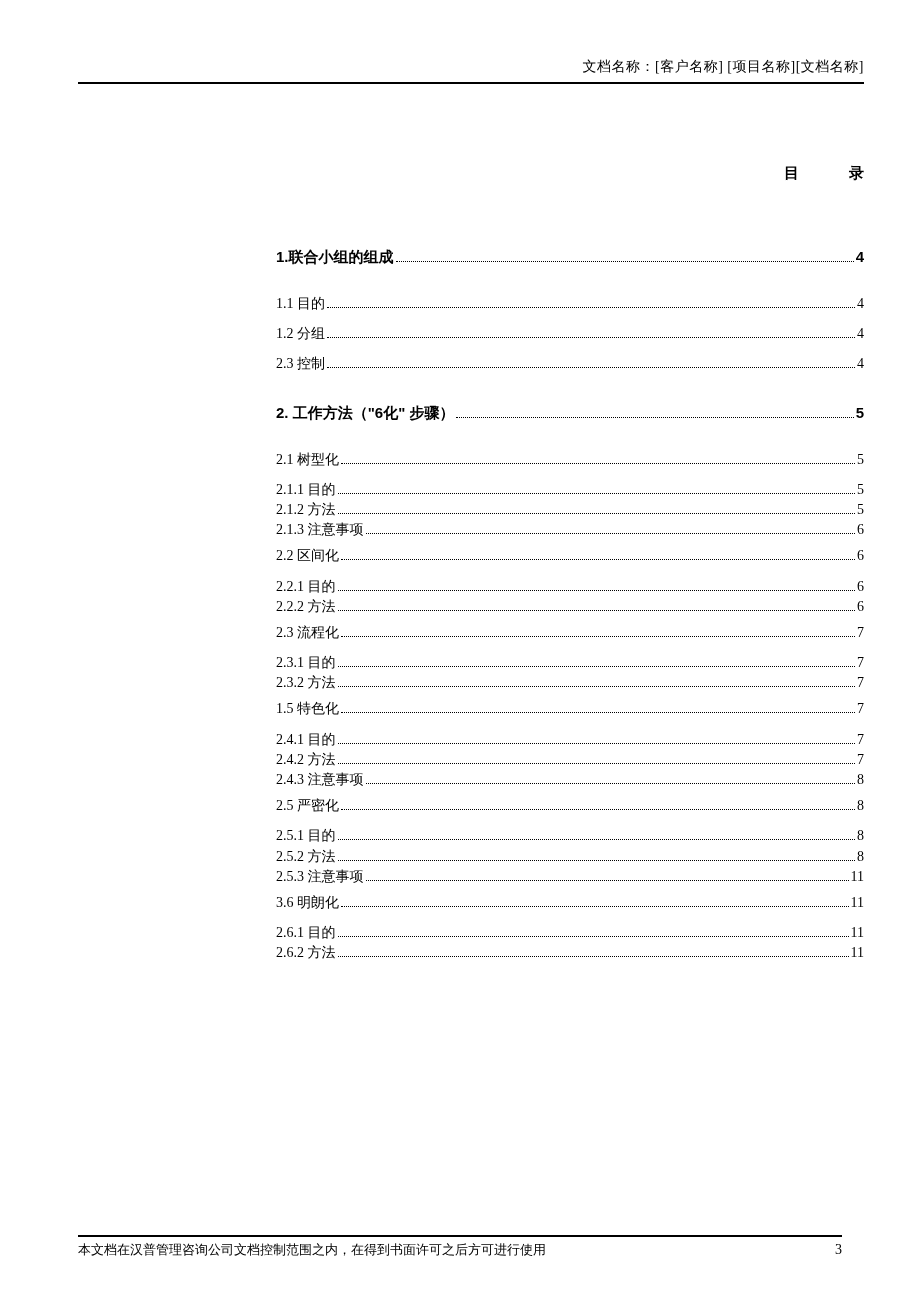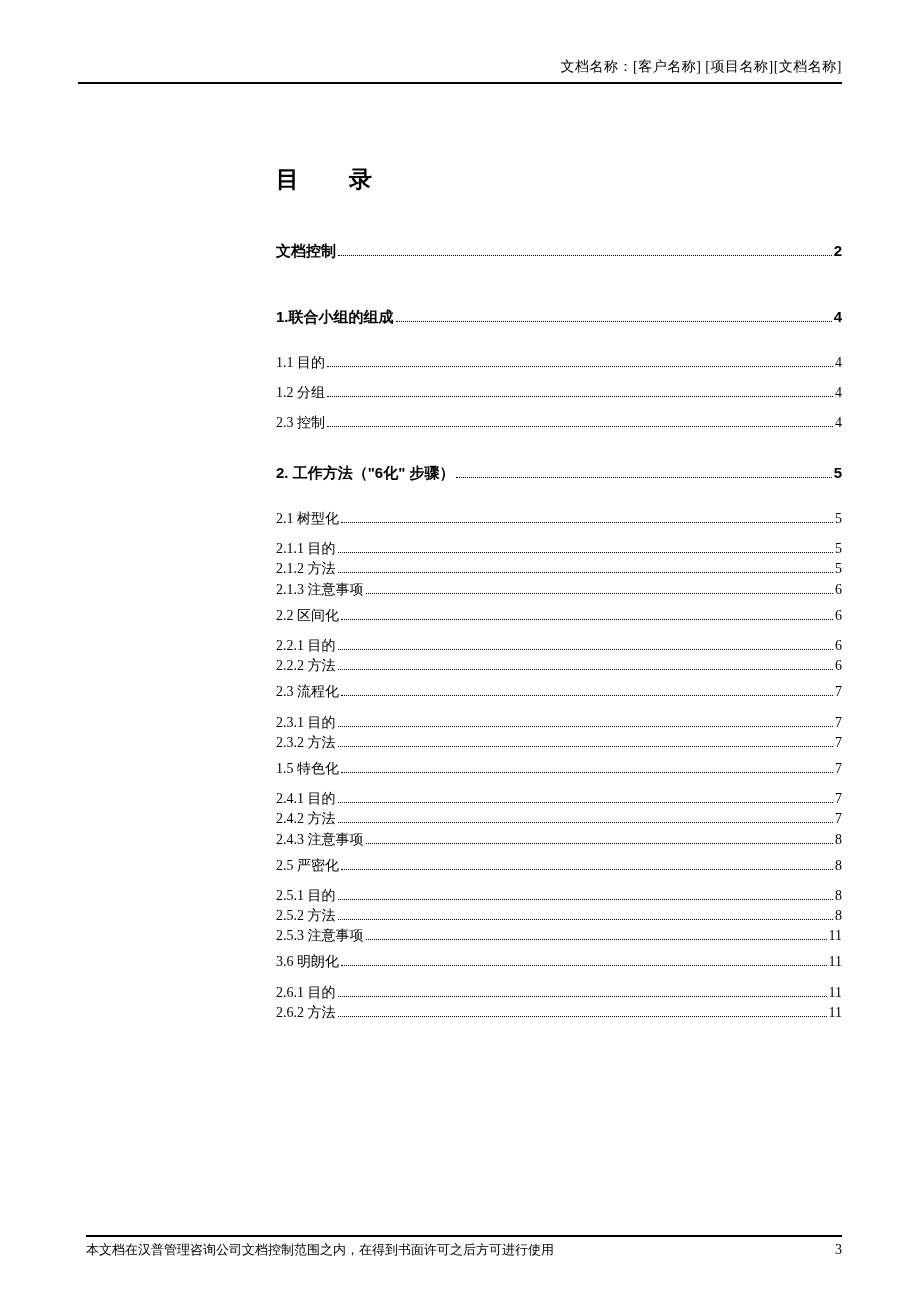--- a/index.html
+++ b/index.html
@@ -7,40 +7,41 @@
     width: 920px;
     height: 1301px;
     background: #ffffff;
     font-family: "SimSun", "宋体", serif;
     color: #000000;
   }
   .page {
     width: 920px;
     height: 1301px;
     position: relative;
-    padding: 58px 78px 50px 78px;
+    padding: 58px 56px 50px 78px;
   }
   .header {
     text-align: right;
     font-size: 14px;
     border-bottom: 2px solid #000;
     padding-bottom: 6px;
     margin-bottom: 80px;
     letter-spacing: 0.5px;
   }
   .content {
     padding-left: 198px;
     padding-right: 0;
   }
   .toc-title {
-    font-size: 23px;
+    font-size: 15px;
     font-weight: bold;
     font-family: "SimHei", "黑体", sans-serif;
     margin-bottom: 46px;
     letter-spacing: 0;
+    text-align: right;
   }
   .toc-title .gap {
     display: inline-block;
     width: 50px;
   }
   .toc-row {
     display: flex;
     align-items: baseline;
     width: 100%;
     line-height: 1.3;
@@ -77,21 +78,21 @@
     border-bottom: 1.5px dotted #000;
     margin: 0 2px 3px 2px;
     min-width: 10px;
   }
   .toc-page {
     white-space: nowrap;
   }
   .toc-row.level0 .toc-page { font-weight: bold; }
   .footer {
     position: absolute;
-    left: 86px;
+    left: 78px;
     right: 78px;
     bottom: 42px;
     border-top: 2px solid #000;
     padding-top: 4px;
     display: flex;
     justify-content: space-between;
     align-items: baseline;
     font-size: 13px;
   }
   .footer .pg {
@@ -105,25 +106,20 @@
 
   <div class="header">
     <span>文档名称：</span><span>[客户名称] [项目名称][文档名称]</span>
   </div>
 
   <div class="content">
     <div class="toc-title">
       <span>目</span><span class="gap"></span><span>录</span>
     </div>
     <div id="toc-list">
-        <div class="toc-row level0 first">
-          <span class="toc-label">文档控制</span>
-          <span class="toc-leader"></span>
-          <span class="toc-page">2</span>
-        </div>
         <div class="section-gap"></div>
         <div class="toc-row level0">
           <span class="toc-label">1.联合小组的组成</span>
           <span class="toc-leader"></span>
           <span class="toc-page">4</span>
         </div>
         <div class="toc-row level1">
           <span class="toc-label">1.1 目的</span>
           <span class="toc-leader"></span>
           <span class="toc-page">4</span>

